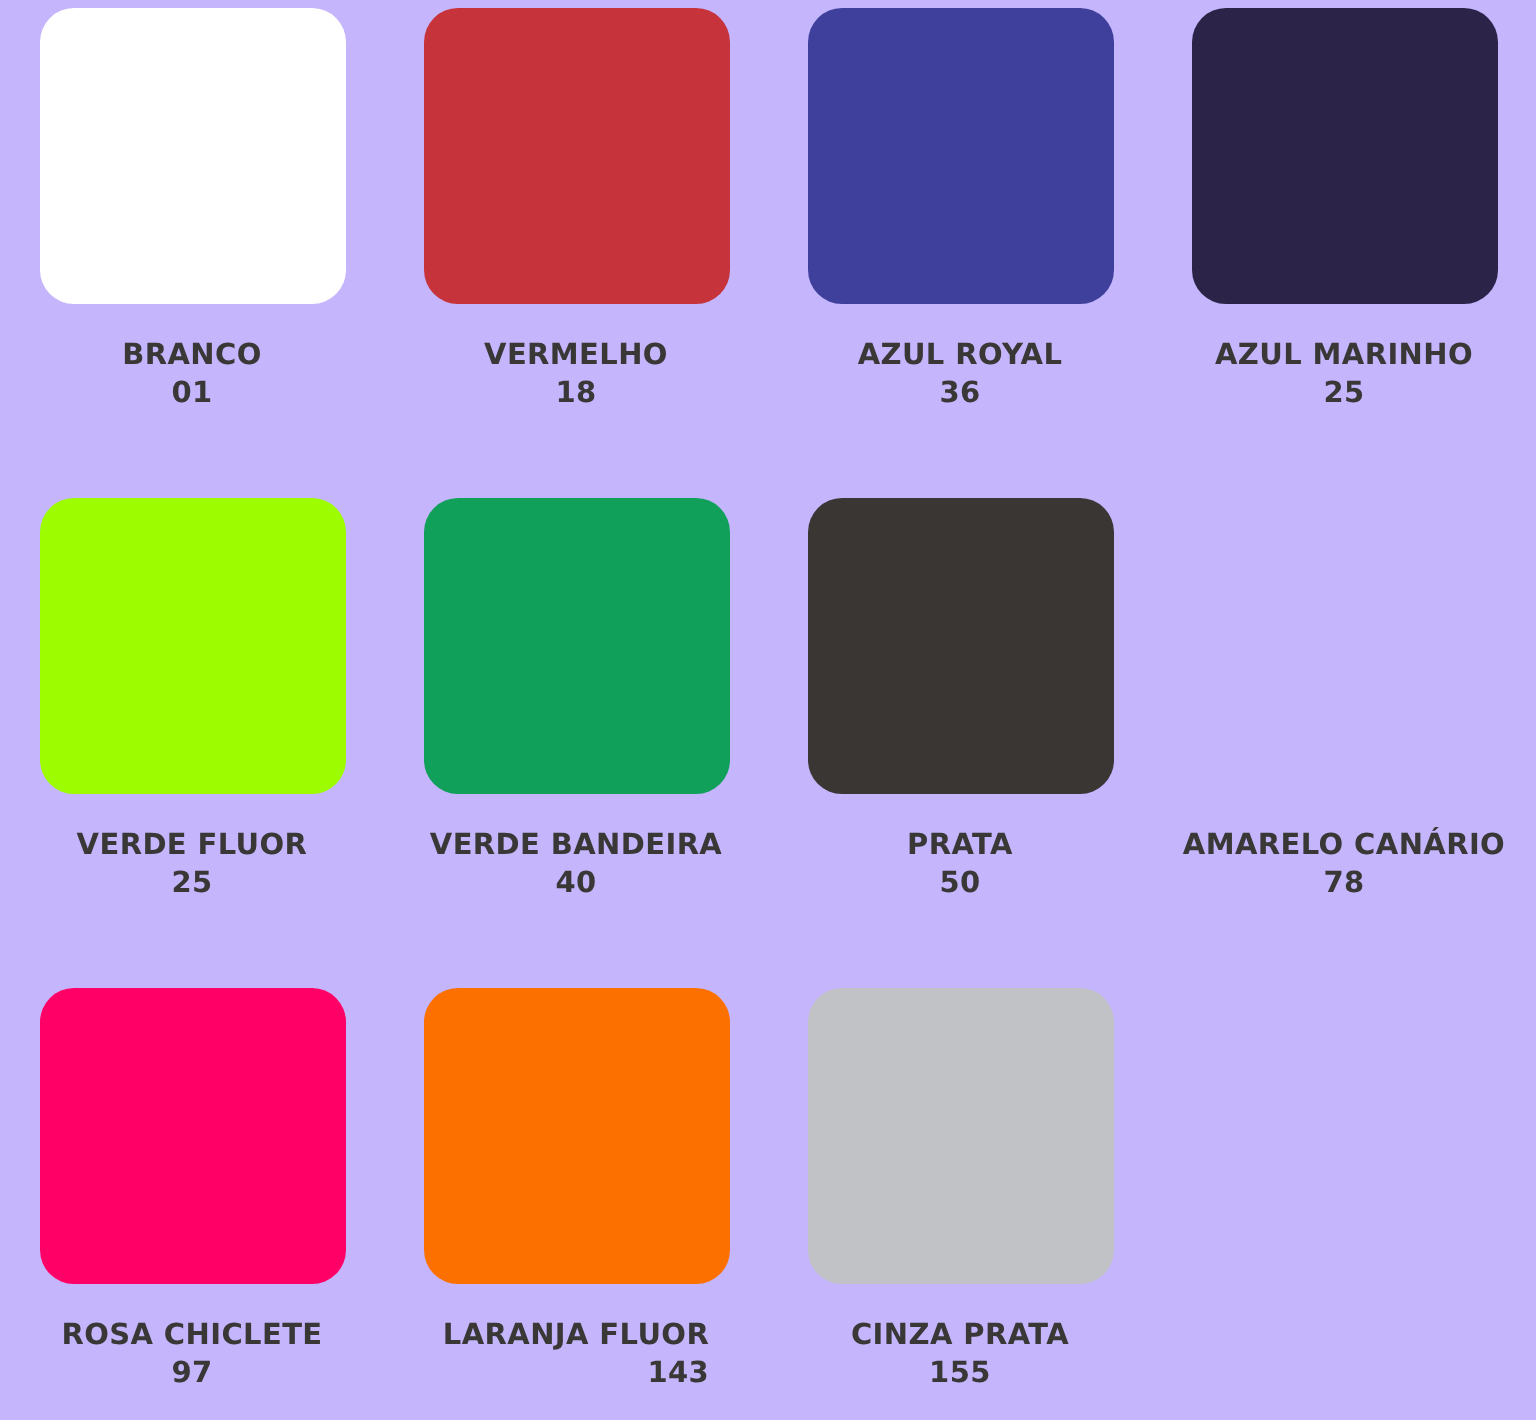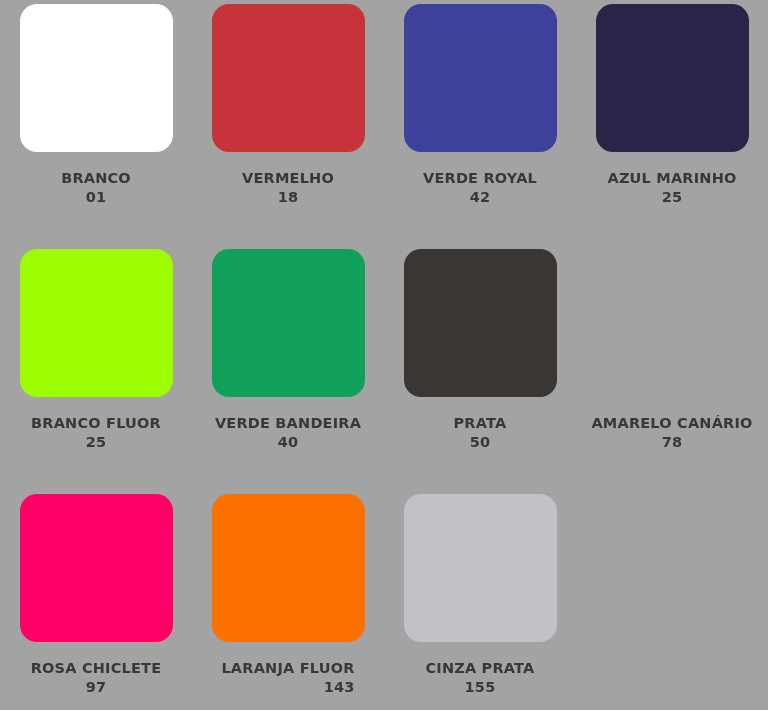--- a/index.html
+++ b/index.html
@@ -52,57 +52,57 @@
   .swatch-name {
     display: block;
   }
   .swatch-code {
     display: block;
   }
 </style>
 </head>
 <body>
 
-<div id="palette-grid" style="background: #a3a3a3;">
+<div id="palette-grid" style="background: #c4b5fd;">
   <div class="swatch-cell">
     <div class="swatch-chip" style="background: rgb(255, 255, 255);"></div>
     <div class="swatch-caption" style="color: rgb(58, 56, 54);">
       <span class="swatch-name">BRANCO</span>
       <span class="swatch-code">01</span>
     </div>
   </div>
 
   <div class="swatch-cell">
     <div class="swatch-chip" style="background: rgb(198, 51, 58);"></div>
     <div class="swatch-caption" style="color: rgb(58, 56, 54);">
       <span class="swatch-name">VERMELHO</span>
       <span class="swatch-code">18</span>
     </div>
   </div>
 
   <div class="swatch-cell">
     <div class="swatch-chip" style="background: rgb(63, 64, 155);"></div>
     <div class="swatch-caption" style="color: rgb(58, 56, 54);">
-      <span class="swatch-name">VERDE ROYAL</span>
-      <span class="swatch-code">42</span>
+      <span class="swatch-name">AZUL ROYAL</span>
+      <span class="swatch-code">36</span>
     </div>
   </div>
 
   <div class="swatch-cell">
     <div class="swatch-chip" style="background: rgb(44, 36, 72);"></div>
     <div class="swatch-caption" style="color: rgb(58, 56, 54);">
       <span class="swatch-name">AZUL MARINHO</span>
       <span class="swatch-code">25</span>
     </div>
   </div>
 
   <div class="swatch-cell">
     <div class="swatch-chip" style="background: rgb(157, 252, 0);"></div>
     <div class="swatch-caption" style="color: rgb(58, 56, 54);">
-      <span class="swatch-name">BRANCO FLUOR</span>
+      <span class="swatch-name">VERDE FLUOR</span>
       <span class="swatch-code">25</span>
     </div>
   </div>
 
   <div class="swatch-cell">
     <div class="swatch-chip" style="background: rgb(16, 160, 90);"></div>
     <div class="swatch-caption" style="color: rgb(58, 56, 54);">
       <span class="swatch-name">VERDE BANDEIRA</span>
       <span class="swatch-code">40</span>
     </div>

